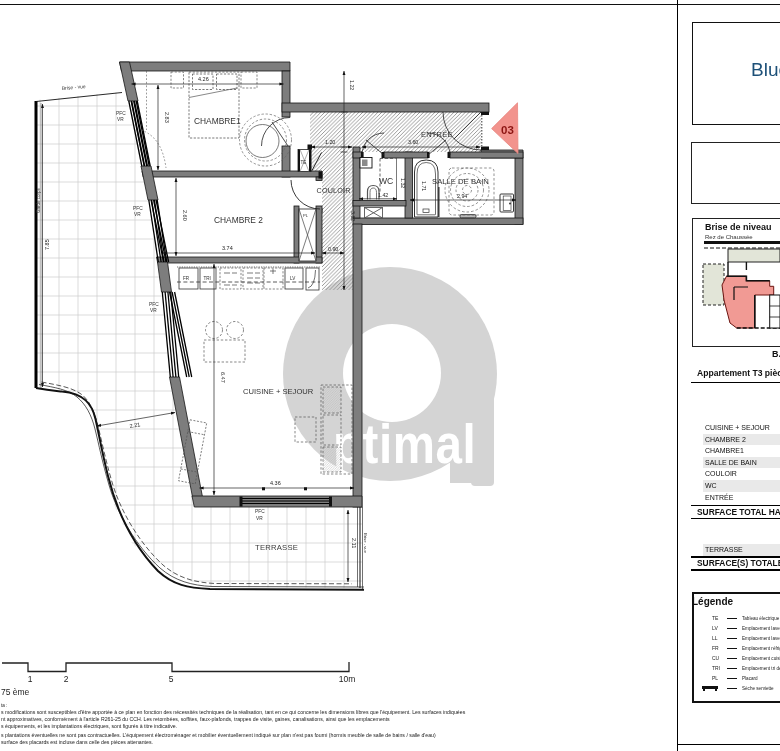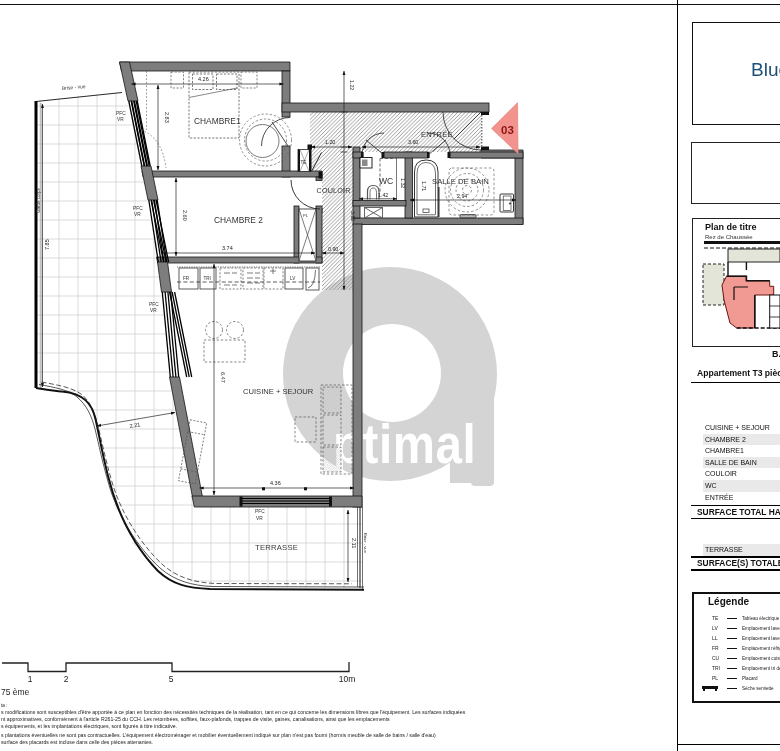--- a/index.html
+++ b/index.html
@@ -423,21 +423,21 @@
 <div class="abs" style="left:676.5px;top:0;width:1.6px;height:751px;background:#000"></div>
 
 <div class="abs" style="left:691.5px;top:22px;width:120px;height:101px;border:1.5px solid #111"></div>
 
 <div class="abs" style="left:751px;top:59px;font-size:19px;color:#1d5078;">Blue</div>
 
 <div class="abs" style="left:691px;top:142px;width:120px;height:60px;border:1.6px solid #222"></div>
 
 <div class="abs" style="left:691.5px;top:218px;width:120px;height:127px;border:1.6px solid #222"></div>
 
-<div class="abs" style="left:705px;top:222px;font-size:9px;font-weight:bold;color:#111">Plan de titre</div>
+<div class="abs" style="left:705px;top:222px;font-size:9px;font-weight:bold;color:#111">Brise de niveau</div>
 
 <div class="abs" style="left:705px;top:234px;font-size:6px;color:#333">Rez de Chaussée</div>
 
 <svg class="abs" style="left:694px;top:240px" width="86" height="92" viewBox="0 0 86 92">
 
   <rect x="10" y="1" width="76" height="3" fill="#111"></rect>
   <line x1="10" y1="8" x2="86" y2="8" stroke="#111" stroke-width="1" stroke-dasharray="4,2"></line>
 
   <rect x="34" y="9" width="52" height="13" fill="#e2e5d8" stroke="#222" stroke-width="1"></rect>
 
@@ -473,21 +473,21 @@
 <div class="abs" style="left:691px;top:517.5px;width:89px;height:1.7px;background:#000"></div>
 
 <div class="abs" style="left:705px;top:544px;font-size:7px;color:#111;line-height:11.6px">TERRASSE</div>
 
 <div class="abs" style="left:691px;top:556px;width:89px;height:1.7px;background:#000"></div>
 <div class="abs" style="left:697px;top:558px;font-size:8.4px;font-weight:bold;color:#111;white-space:nowrap">SURFACE(S) TOTALES</div>
 <div class="abs" style="left:691px;top:569px;width:89px;height:1.7px;background:#000"></div>
 
 <div class="abs" style="left:692px;top:592px;width:110px;height:107px;border:2px solid #111"></div>
 
-<div class="abs" style="left:708px;top:596px;font-size:10px;font-weight:bold;color:#111">Légende</div>
+<div class="abs" style="left:692px;top:596px;font-size:10px;font-weight:bold;color:#111">Légende</div>
 
 <div class="abs" style="left:694px;top:614px;width:86px;font-size:5px;color:#222">
   <div style="position:relative;height:10px">
         <span style="position:absolute;left:18px;top:1px">TE</span>
         <span style="position:absolute;left:33px;top:3.5px;width:10px;height:1.7px;background:#111"></span>
         <span style="position:absolute;left:48px;top:1.5px;font-size:4.6px;white-space:nowrap">Tableau électrique</span>
       </div>
   <div style="position:relative;height:10px">
         <span style="position:absolute;left:18px;top:1px">LV</span>
         <span style="position:absolute;left:33px;top:3.5px;width:10px;height:1.7px;background:#111"></span>

